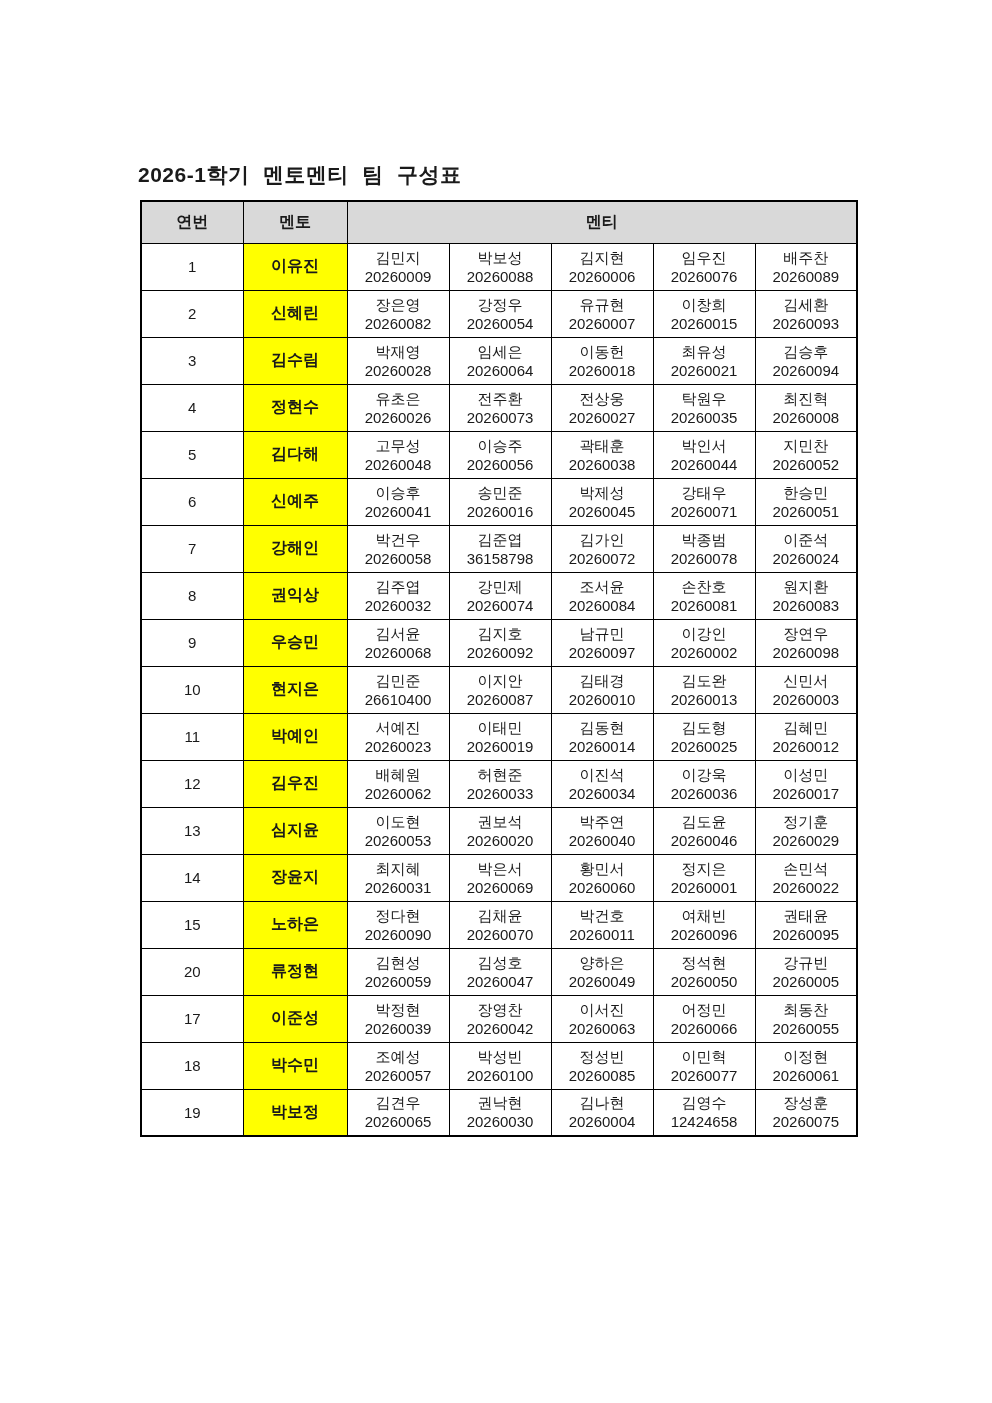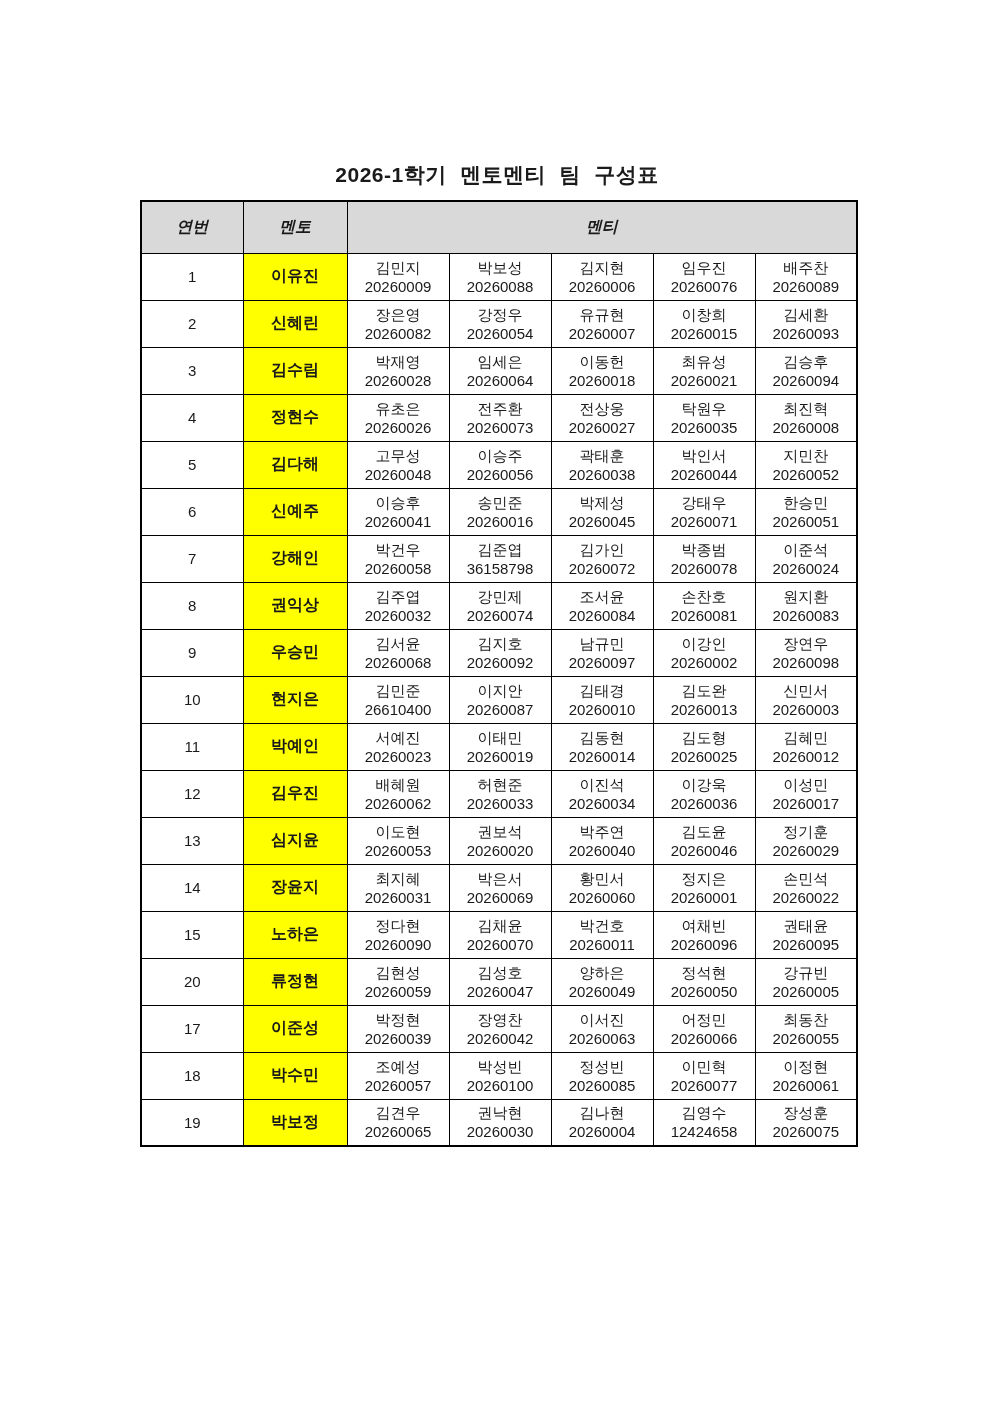--- a/index.html
+++ b/index.html
@@ -12,21 +12,20 @@
     width: 992px;
     height: 1403px;
     background: var(--page-bg, #ffffff);
     overflow: hidden;
   }
   .doc-title {
     position: absolute;
     top: 161px;
     left: 138px;
     width: 718px;
-    text-align: center;
     font-size: 21px;
     font-weight: bold;
     color: #1a1a1a;
     word-spacing: 7px;
     letter-spacing: 0.5px;
   }
   table.team-table {
     position: absolute;
     top: 200px;
     left: 140px;
@@ -36,21 +35,21 @@
     border: 2px solid var(--border-color, #000000);
   }
   table.team-table th,
   table.team-table td {
     border: 1px solid var(--border-color, #000000);
     text-align: center;
     vertical-align: middle;
     color: #1a1a1a;
     overflow: hidden;
   }
-  thead tr { height: 52px; font-style: italic; }
+  thead tr { height: 42px; }
   thead th {
     background: var(--header-bg, #d9d9d9);
     font-size: 16px;
     font-weight: bold;
     border-bottom: 2px solid var(--border-color, #000000);
   }
   tbody tr { height: 47px; }
   td.cell-no { font-size: 15px; }
   td.cell-mentor {
     background: var(--mentor-bg, #ffff00);

